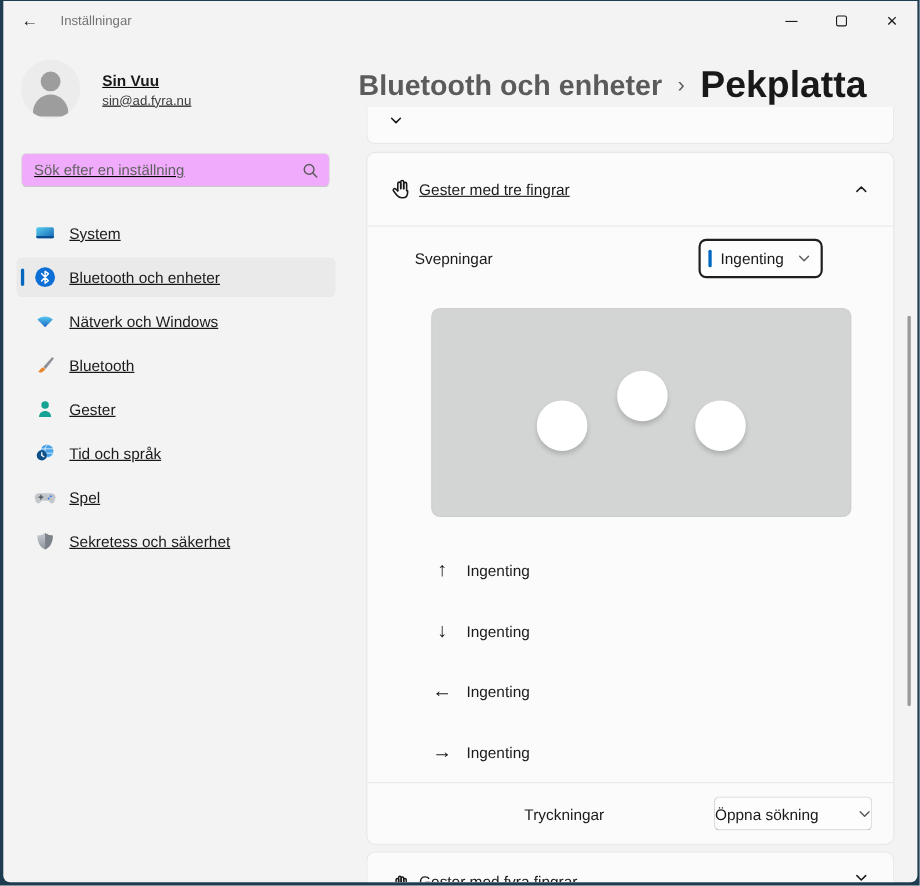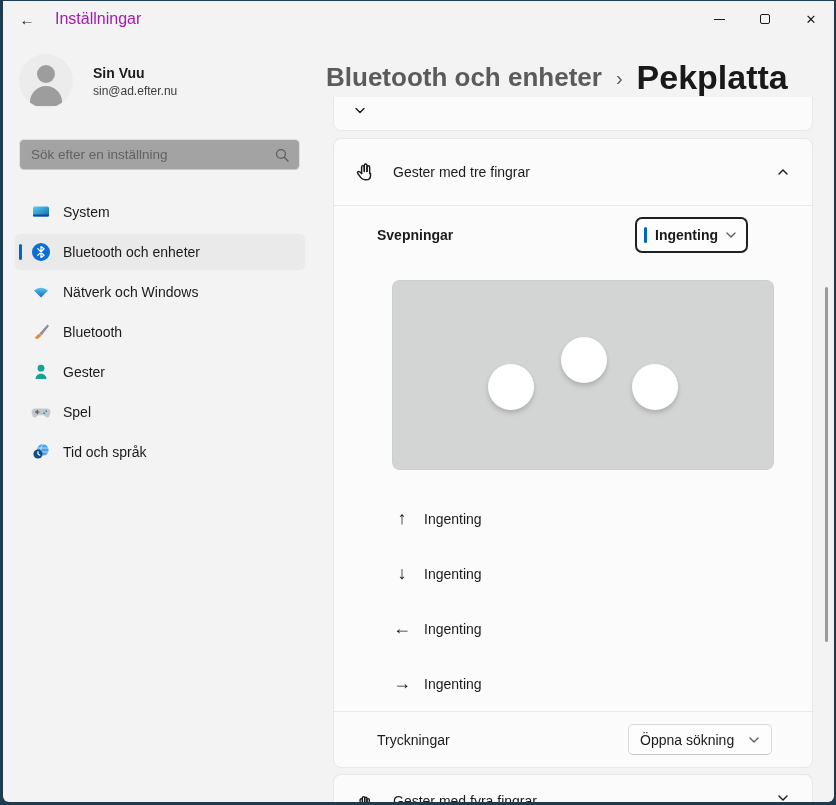--- a/index.html
+++ b/index.html
@@ -13,40 +13,40 @@
   .window {
     position:absolute; left:3px; top:1px; right:2px; bottom:3px;
     background:#f3f3f3; overflow:hidden;
     border-bottom-left-radius:6px; border-bottom-right-radius:6px;
     display:flex; flex-direction:column;
   }
   
   .titlebar { height:36px; flex:0 0 36px; display:flex; align-items:center; position:relative; }
   .back-btn { width:32px; height:26px; margin-left:8px; display:flex; align-items:center; justify-content:center;
     border-radius:4px; font-size:15px; color:#1b1b1b; cursor:default; }
-  .app-title { font-size:16px; color:#a21caf; margin-left:12px; }
+  .app-title { font-size:12px; color:#737373; margin-left:12px; }
   .win-controls { position:absolute; right:0; top:0; height:36px; display:flex; }
   .win-btn { width:46px; height:36px; display:flex; align-items:center; justify-content:center; color:#1b1b1b; }
   .glyph-min { width:11px; height:1px; background:#1b1b1b; }
   .glyph-max { width:10px; height:10px; border:1px solid #1b1b1b; border-radius:2px; }
   .glyph-close { font-size:13px; line-height:1; }
   
   .main { flex:1; display:flex; min-height:0; position:relative; }
-  .sidebar { width:320px; flex:0 0 320px; padding:0 0 0 0; }
+  .sidebar { width:320px; flex:0 0 320px; padding:0 0 0 0;text-decoration:underline; }
   
   .profile { display:flex; align-items:center; margin:14px 0 0 16px; height:60px; }
   .avatar { width:54px; height:54px; border-radius:50%; background:#ececec; position:relative; overflow:hidden; flex:0 0 54px; }
   .avatar .head { position:absolute; left:50%; top:11px; transform:translateX(-50%); width:18px; height:18px; border-radius:50%; background:#9d9d9d; }
   .avatar .bodyshape { position:absolute; left:50%; top:32px; transform:translateX(-50%); width:32px; height:20px; border-radius:16px 16px 0 0; background:#9d9d9d; }
   .profile-text { margin-left:20px; }
   .profile-name { font-size:14px; font-weight:700; color:#1b1b1b; }
   .profile-email { font-size:12px; color:#3c3c3c; margin-top:3px; }
   
   .searchbox { position:relative; margin:28px 0 0 16px; width:281px; height:31px;
-    background:#a3a3a3; border:1px solid #e0e0e0; border-bottom-color:#c9c9c9; border-radius:5px;
+    background:#f0abfc; border:1px solid #e0e0e0; border-bottom-color:#c9c9c9; border-radius:5px;
     display:flex; align-items:center;justify-content:space-between; }
   .searchbox input { border:none; outline:none; background:transparent; flex:1; margin-left:11px;
     font-family:"Liberation Sans",sans-serif; font-size:13.5px; color:#1b1b1b; }
   .searchbox input::placeholder { color:#616161; opacity:1; }
   .search-icon { margin-right:10px; display:flex; }
   
   .nav { margin-top:24px; padding:0 18px 0 12px; }
   .nav-item { position:relative; height:36px; margin-bottom:4px; border-radius:5px;
     display:flex; align-items:center; cursor:default; }
   .nav-item.selected { background:#eaeaea; }
@@ -62,49 +62,49 @@
   .crumb-sep { font-size:20px; color:#5b5b5b; margin:2px 14px 0 14px; }
   .crumb-current { font-size:34px; font-weight:700; color:#191919; }
   .scrollarea { flex:1; min-height:0; overflow:hidden; padding-left:10px; }
   .card { width:480px; background:#fbfbfb; border:1px solid #e7e7e7; border-radius:8px; }
   .card-top-sliver { height:34px; border-top:none; border-radius:0 0 8px 8px; position:relative; }
   .sliver-chevron { position:absolute; left:19px; top:5px; }
   .gap7 { height:7px; } .gap6 { height:6px; }
   
   .exp-header { height:66px; display:flex; align-items:center; }
   .exp-hand { margin-left:18px; display:flex; flex:0 0 24px; width:24px; justify-content:center; }
-  .exp-title { margin-left:17px; font-size:14px; color:#1b1b1b; flex:1; }
+  .exp-title { margin-left:5px; font-size:14px; color:#1b1b1b; flex:1;text-decoration:underline; }
   .exp-chevron { margin-right:22px; display:flex; }
   .divider { height:1px; background:#e8e8e8; }
   .row { display:flex; align-items:center; }
-  .row-swipes { height:57px;font-weight:bold; }
+  .row-swipes { height:57px; }
   .row-label { margin-left:43px; font-size:14px; color:#1b1b1b; flex:1; }
   
   .combo { height:31px; background:#fdfdfd; border:1px solid #d9d9d9; border-bottom-color:#c3c3c3;
     border-radius:5px; display:flex; align-items:center; font-size:14px; color:#1a1a1a; }
   .combo .chev { margin-left:auto; display:flex; }
   .combo-focused { height:36px; border:2px solid #1f1f1f; border-radius:7px; background:#fdfdfd;
     width:113px; margin-right:64px; padding:0 9px 0 7px; }
   .combo-focused .accent-bar { width:3px; height:16px; border-radius:2px; margin-right:8px; }
-  .combo-taps { width:144px; margin-right:40px; padding:0 11px; }
+  .combo-taps { width:144px; margin-right:19px; padding:0 0; }
   
   .pad-wrap { padding:17px 0 0 58px; }
   .pad { width:382px; height:190px; background:#d3d5d5; border-radius:8px; position:relative;
     box-shadow:inset 0 0 0 1px rgba(0,0,0,0.03); }
   .finger { position:absolute; width:46px; height:46px; border-radius:50%; background:#fff;
     box-shadow:0 3px 5px rgba(0,0,0,0.18); }
   .finger.f-left  { left:96px;  top:84px; }
   .finger.f-mid   { left:169px; top:57px; }
   .finger.f-right { left:240px; top:84px; }
   
   .dir-block { margin-top:21px; }
   .dir-row { height:55px; display:flex; align-items:center; }
   .dir-icon { margin-left:57px; width:22px; font-size:18px; color:#1a1a1a; text-align:center; flex:0 0 22px; }
   .dir-label { margin-left:11px; font-size:14px; color:#1b1b1b; }
-  .row-taps { height:55px; }
+  .row-taps { height:55px;text-align:center; }
   
   .card-bottom-sliver { height:31px; border-bottom:none; border-radius:8px 8px 0 0; overflow:hidden; }
   .bottom-row { padding-top:18px; display:flex; align-items:flex-start; }
   
   .scrollbar-track { position:absolute; right:5px; top:0; bottom:0; width:7px; }
   .scrollbar-thumb { position:absolute; right:1px; top:250px; width:3px; height:355px; background:#9a9a9a; border-radius:2px; }
 </style>
 </head>
 <body>
 
@@ -132,21 +132,21 @@
 
     <div class="sidebar">
 
       <div class="profile">
         <div class="avatar">
           <div class="head"></div>
             <div class="bodyshape"></div>
         </div>
         <div class="profile-text">
           <div class="profile-name">Sin Vuu</div>
-          <div class="profile-email">sin@ad.efter.nu</div>
+          <div class="profile-email">sin@ad.fyra.nu</div>
         </div>
       </div>
 
       <div class="searchbox">
         <input type="text" placeholder="Sök efter en inställning" style="">
         <span class="search-icon">
           <svg width="14" height="14" viewBox="0 0 14 14">
               <circle cx="6" cy="6" r="4.4" fill="none" stroke="#5c5c5c" stroke-width="1.3"></circle>
               <line x1="9.3" y1="9.3" x2="13" y2="13" stroke="#5c5c5c" stroke-width="1.3" stroke-linecap="round"></line>
             </svg>
@@ -219,43 +219,59 @@
                 <path d="M4.5 17 C4.5 13.8 7 11.7 10 11.7 C13 11.7 15.5 13.8 15.5 17 Z" fill="#14a394"></path>
               </svg>
           </span>
           <span class="nav-label">Gester</span>
         </div>
 
         <div class="nav-item">
 
           <span class="nav-icon">
             <svg width="20" height="20" viewBox="0 0 20 20">
+                <circle cx="12" cy="8" r="6" fill="#4aa3e8"></circle>
+                <path d="M12 2 a6 6 0 0 1 0 12 M12 2 a9 9 0 0 0 0 12 M6.3 6 h11.4 M6.3 10 h11.4" fill="none" stroke="#ffffff" stroke-width="0.8" opacity="0.8"></path>
+                <circle cx="7" cy="12" r="4.6" fill="#0d4f86"></circle>
+                <path d="M7 9.6 V12 L8.8 13.2" fill="none" stroke="#fff" stroke-width="1.2" stroke-linecap="round"></path>
+              </svg>
+          </span>
+          <span class="nav-label">Tid och språk</span>
+        </div>
+
+        <div class="nav-item">
+
+          <span class="nav-icon">
+            <svg width="20" height="20" viewBox="0 0 20 20">
                 <path d="M4 6.5 h12 a3.5 3.5 0 0 1 3.3 4.6 l-1 3 a2.2 2.2 0 0 1-3.8.7 l-1.3-1.6 h-6.4 l-1.3 1.6 a2.2 2.2 0 0 1-3.8-.7 l-1-3 A3.5 3.5 0 0 1 4 6.5 Z" fill="#c3c7cc"></path>
                 <path d="M6.2 8.2 v3.6 M4.4 10 h3.6" stroke="#4a4f55" stroke-width="1.1" stroke-linecap="round"></path>
                 <circle cx="13.2" cy="11.2" r="0.9" fill="#2f7de1"></circle>
                 <circle cx="15.2" cy="9.2" r="0.9" fill="#2f7de1"></circle>
               </svg>
           </span>
           <span class="nav-label">Spel</span>
         </div>
 
-        <div class="nav-item">
-
-          <span class="nav-icon">
-            <svg width="20" height="20" viewBox="0 0 20 20">
-                <circle cx="12" cy="8" r="6" fill="#4aa3e8"></circle>
-                <path d="M12 2 a6 6 0 0 1 0 12 M12 2 a9 9 0 0 0 0 12 M6.3 6 h11.4 M6.3 10 h11.4" fill="none" stroke="#ffffff" stroke-width="0.8" opacity="0.8"></path>
-                <circle cx="7" cy="12" r="4.6" fill="#0d4f86"></circle>
-                <path d="M7 9.6 V12 L8.8 13.2" fill="none" stroke="#fff" stroke-width="1.2" stroke-linecap="round"></path>
-              </svg>
-          </span>
-          <span class="nav-label">Tid och språk</span>
-        </div>
-
-
+
+        <div class="nav-item">
+
+          <span class="nav-icon">
+            <svg width="20" height="20" viewBox="0 0 20 20">
+                <defs>
+                  <linearGradient id="gShield" x1="0" y1="0" x2="0" y2="1">
+                    <stop offset="0" stop-color="#c9cdd2"></stop>
+                    <stop offset="1" stop-color="#8f959c"></stop>
+                  </linearGradient>
+                </defs>
+                <path d="M10 2.5 C12 4 14.8 4.8 17 4.8 C17 11 14.6 15.5 10 17.5 C5.4 15.5 3 11 3 4.8 C5.2 4.8 8 4 10 2.5 Z" fill="url(#gShield)"></path>
+                <path d="M10 2.5 C12 4 14.8 4.8 17 4.8 C17 11 14.6 15.5 10 17.5 Z" fill="#7b828a"></path>
+              </svg>
+          </span>
+          <span class="nav-label">Sekretess och säkerhet</span>
+        </div>
 
 
       </div>
     </div>
 
     <div class="content">
 
       <div class="breadcrumb">
         <span class="crumb-parent">Bluetooth och enheter</span>
         <span class="crumb-sep">›</span>

